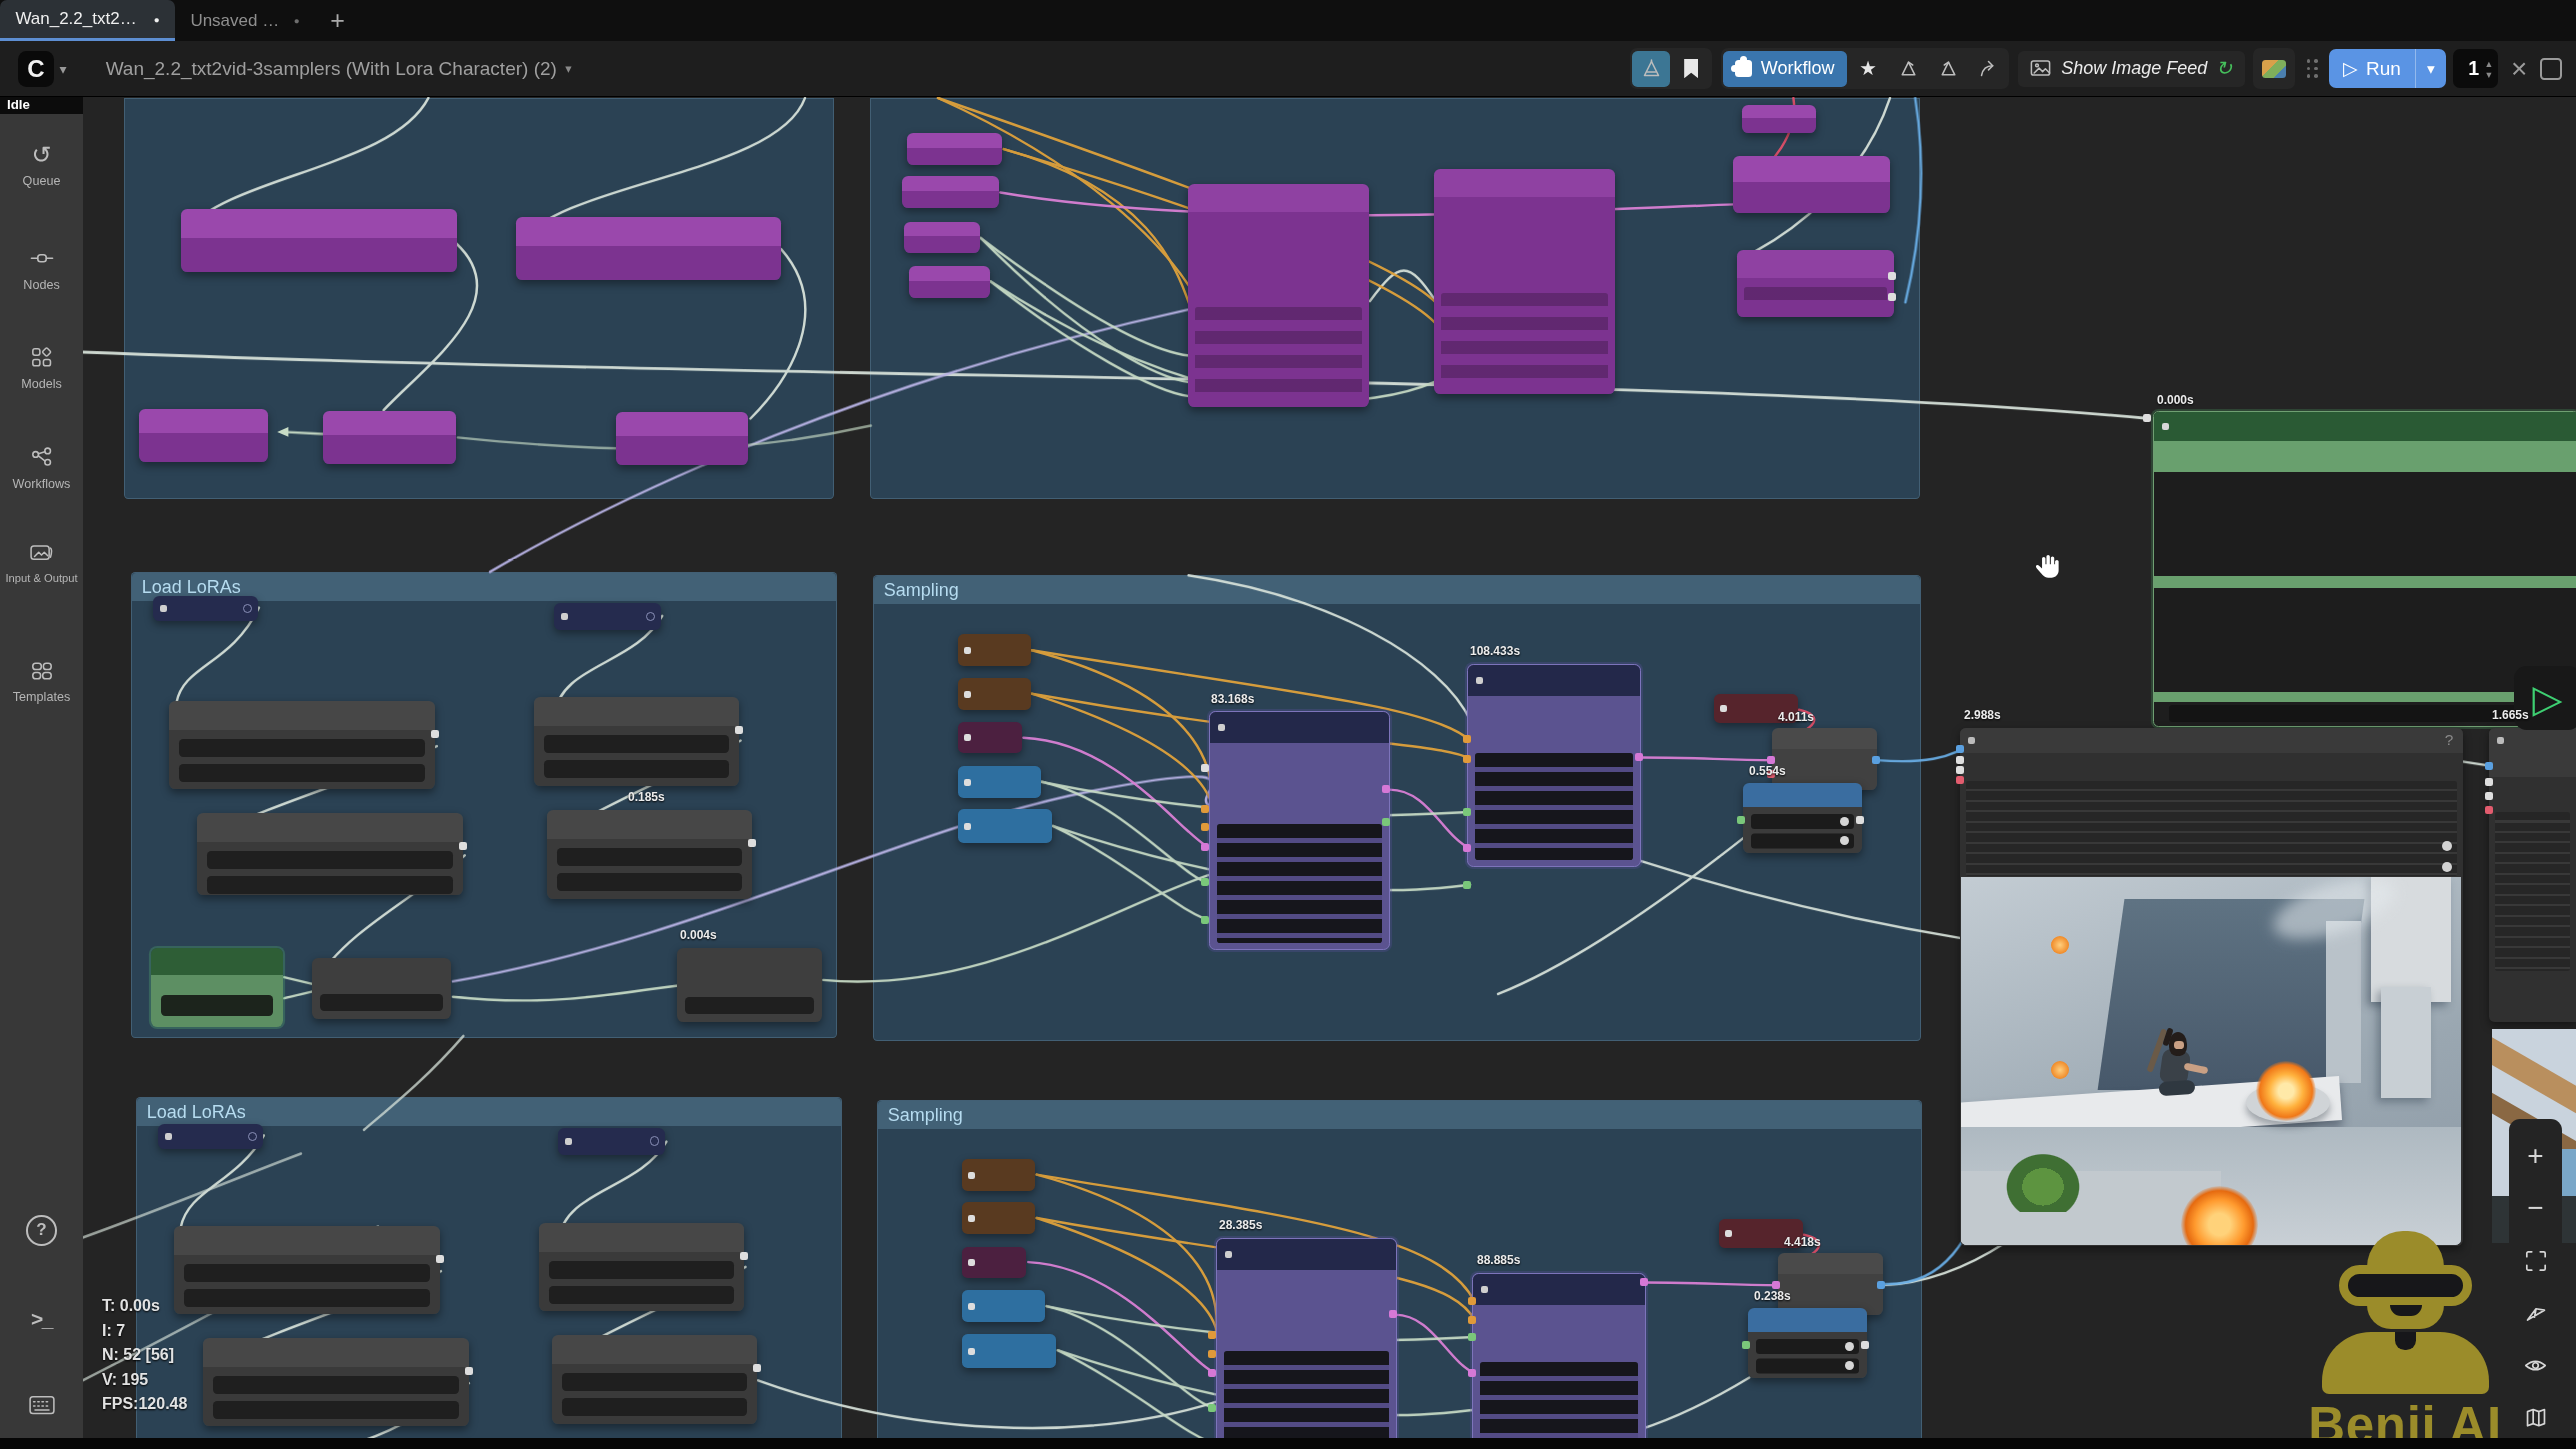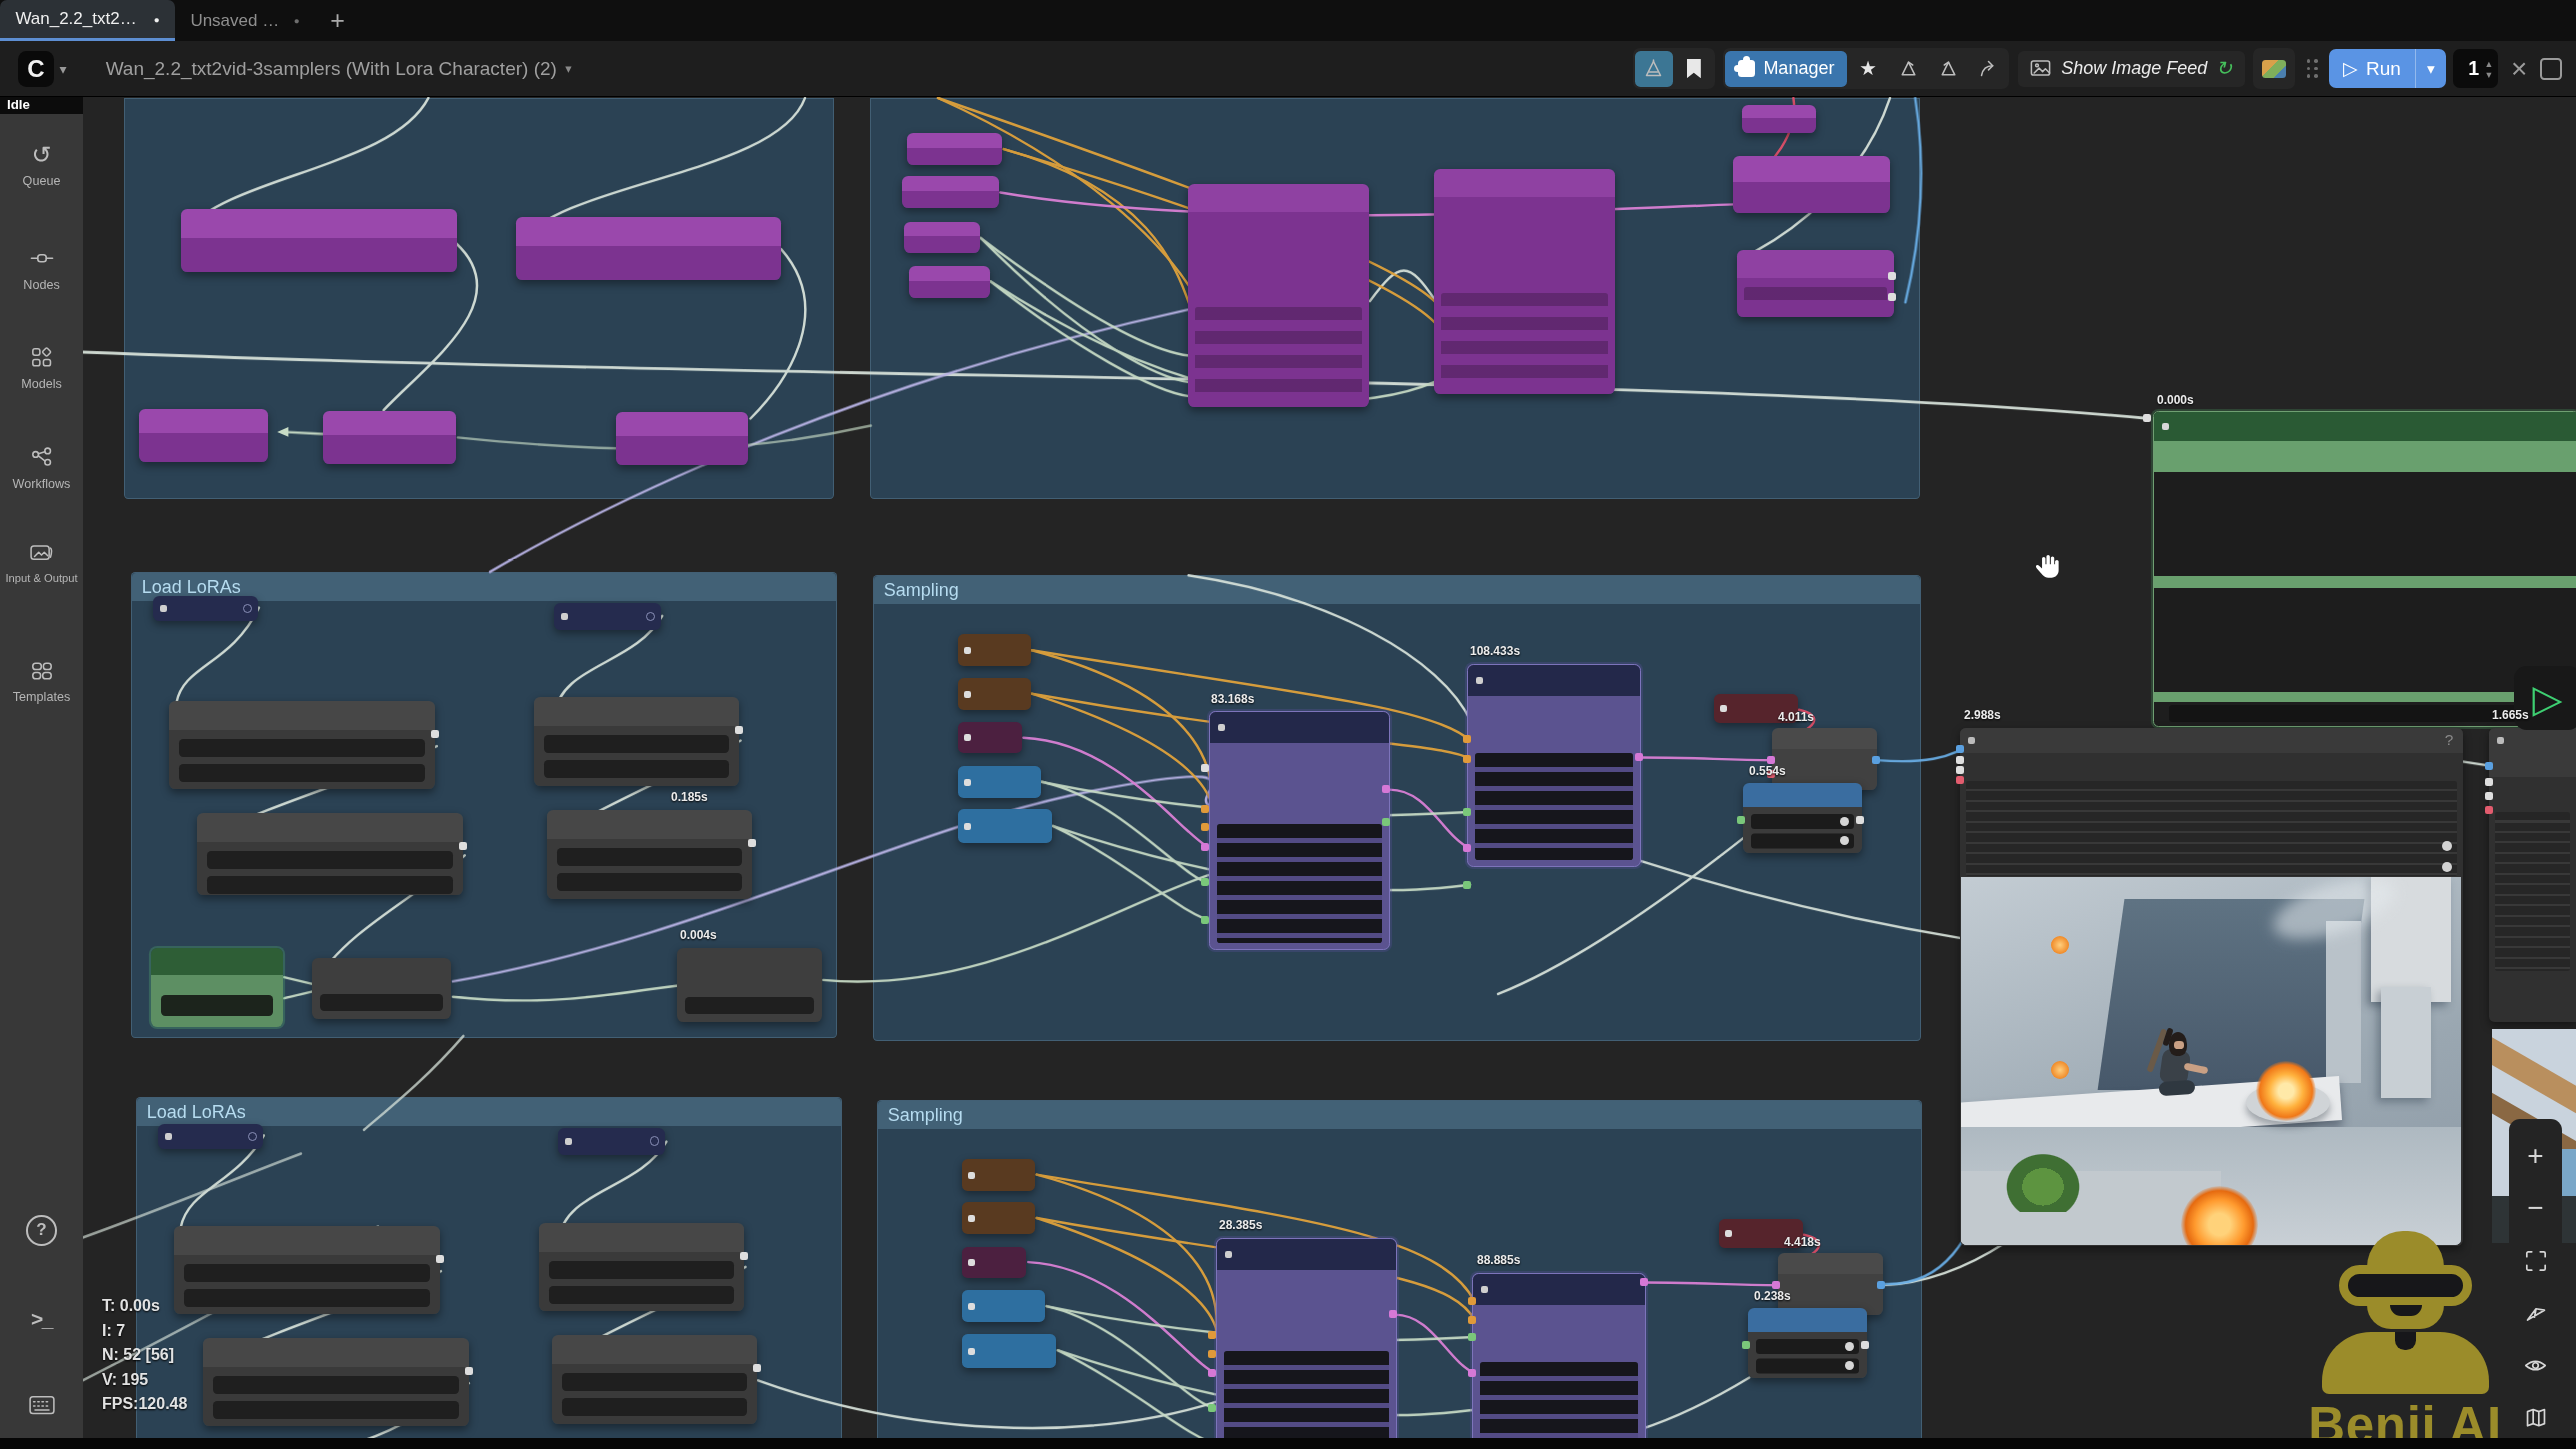--- a/index.html
+++ b/index.html
@@ -198,21 +198,21 @@
         <div class="icon-btn">
           <span style="width:14px;height:19.6px;background:#e8e8e8;clip-path:polygon(0 0,100% 0,100% 100%,50% 72%,0 100%);display:block"></span>
         </div>
       </div>
       <div class="btn-group">
         <div class="pill manager">
           <span style="position:relative;width:17px;height:17px;background:#fff;border-radius:3.5px;display:block">
             <i style="position:absolute;left:4.9px;top:-4.2px;width:7px;height:7px;background:#fff;border-radius:50%"></i>
             <i style="position:absolute;left:-4.2px;top:4.9px;width:7px;height:7px;background:#fff;border-radius:50%"></i>
           </span>
-          <span>Manager</span>
+          <span>Workflow</span>
         </div>
         <div class="icon-btn">
             <span>★</span>
           </div>
         <div class="icon-btn">
           <svg class="sic" width="21" height="21" viewBox="0 0 30 30">
               <path d="M6 24 L15 6 L24 24 Z"></path>
               <path d="M15 6 l6 4"></path>
             </svg>
         </div>
@@ -553,21 +553,21 @@
   <span class="pt po" style="left:1468px;top:1297px"></span>
   <span class="pt po" style="left:1468px;top:1316px"></span>
   <span class="pt pg" style="left:1468px;top:1333px"></span>
   <span class="pt pp" style="left:1468px;top:1369px"></span>
   <span class="pt pp" style="left:1640px;top:1278px"></span>
   <span class="pt pp" style="left:1772px;top:1281px"></span>
   <span class="pt pb" style="left:1877px;top:1281px"></span>
   <span class="pt pg" style="left:1742px;top:1341px"></span>
   <span class="pt pw" style="left:1861px;top:1341px"></span>
 
-  <div class="tlabel" style="left:671px;top:790px">0.185s</div>
+  <div class="tlabel" style="left:628px;top:790px">0.185s</div>
   <div class="tlabel" style="left:680px;top:928px">0.004s</div>
   <div class="tlabel" style="left:1211px;top:692px">83.168s</div>
   <div class="tlabel" style="left:1470px;top:644px">108.433s</div>
   <div class="tlabel" style="left:1778px;top:710px">4.011s</div>
   <div class="tlabel" style="left:1749px;top:764px">0.554s</div>
   <div class="tlabel" style="left:1964px;top:708px">2.988s</div>
   <div class="tlabel" style="left:2492px;top:708px">1.665s</div>
   <div class="tlabel" style="left:2157px;top:393px">0.000s</div>
   <div class="tlabel" style="left:1219px;top:1218px">28.385s</div>
   <div class="tlabel" style="left:1477px;top:1253px">88.885s</div>

